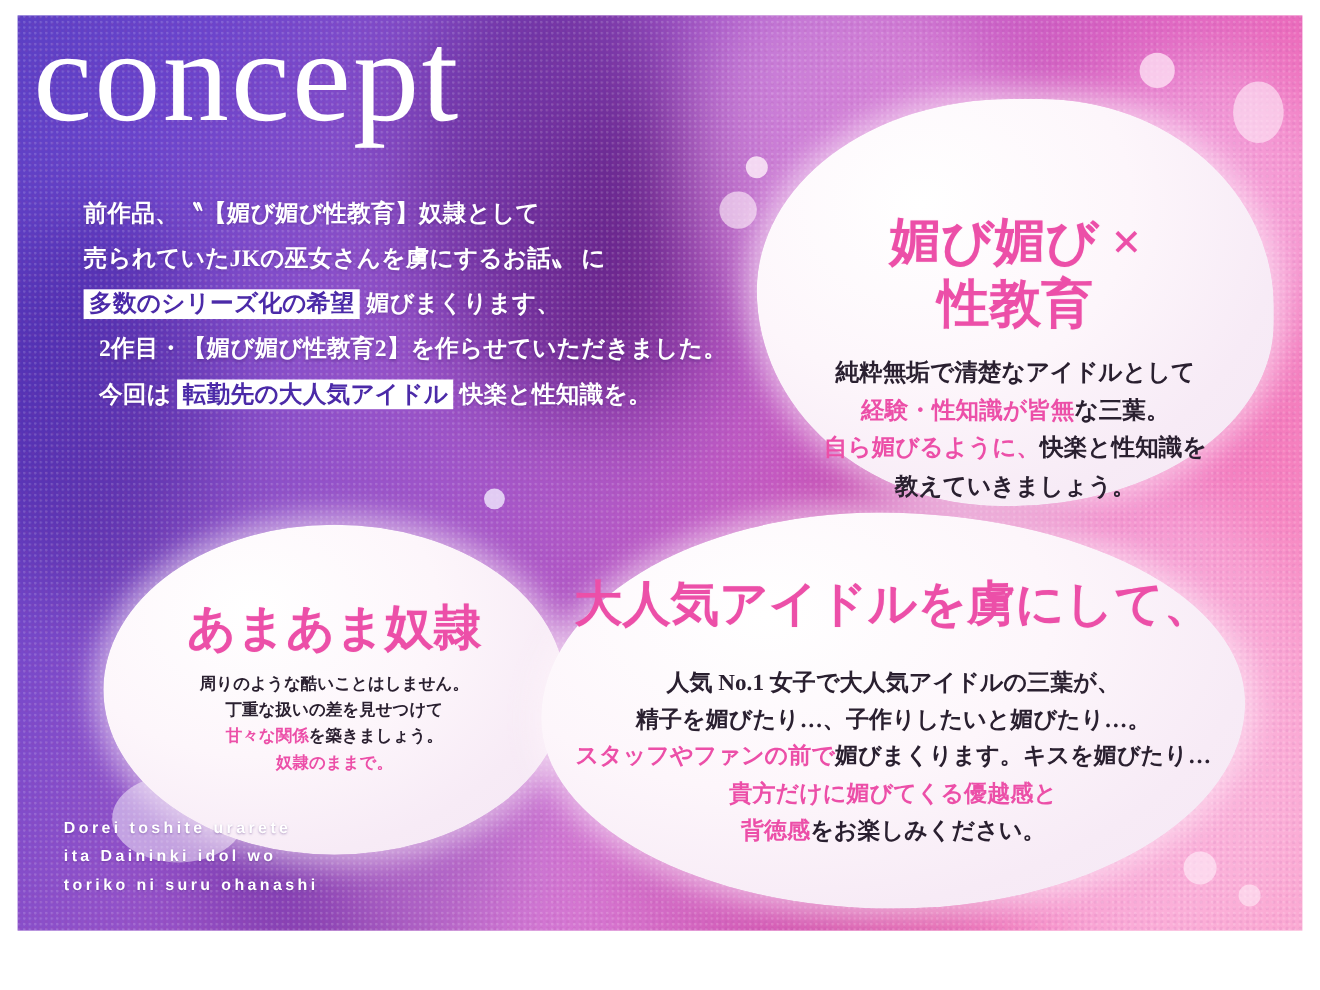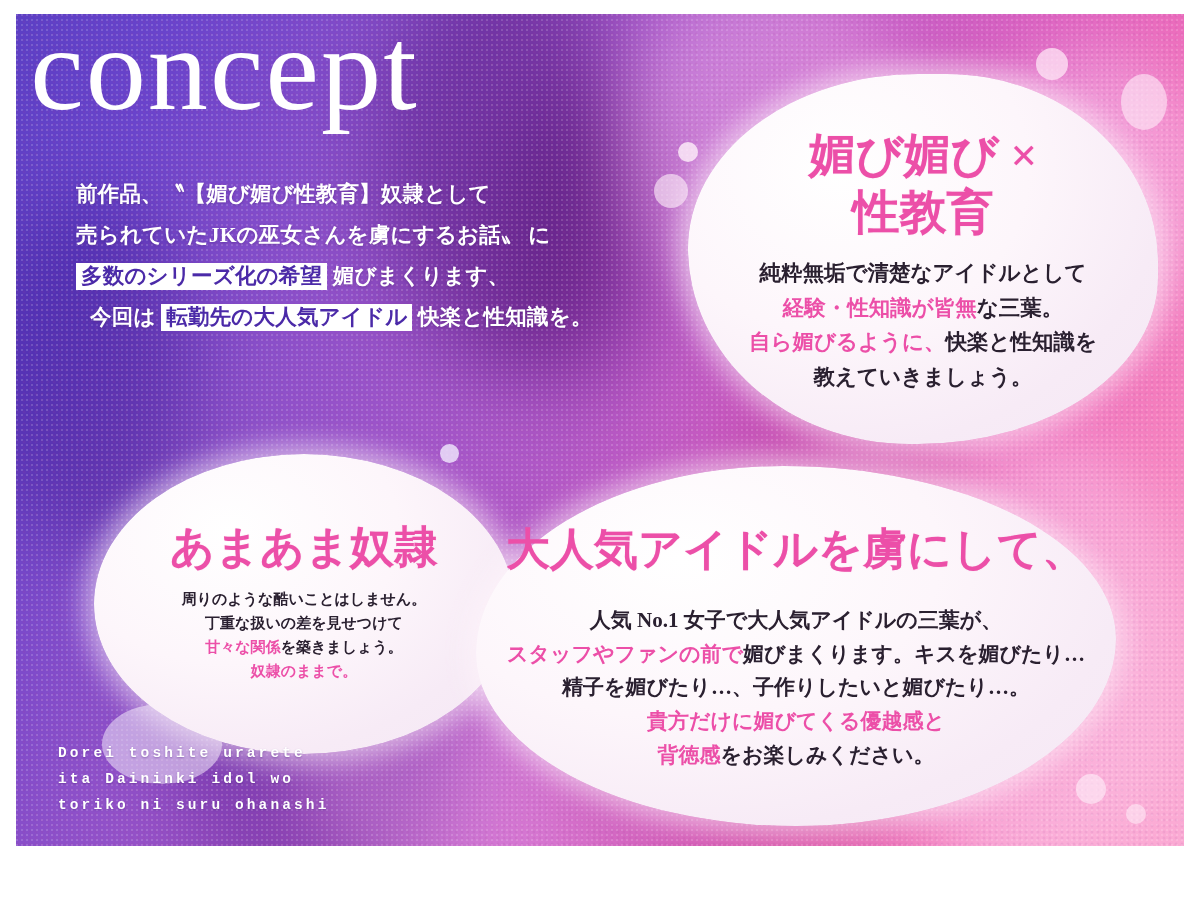--- a/index.html
+++ b/index.html
@@ -120,21 +120,21 @@
     box-decoration-break: clone;
     margin-top: 28px;
   }
 
   
   #romaji {
     position: absolute;
     left: 42px;
     bottom: 28px;
     color: #ffffff;
-    font-family: Liberation Mono, monospace;
+    font-family: Liberation Sans, sans-serif;
     font-size: 14.5px;
     line-height: 26px;
     letter-spacing: 3.1px;
     font-weight: 700;
     text-shadow: 0 1px 2px rgba(70,30,120,0.4);
   }
   #romaji span { display: block; }
 
   
   .bubble {
@@ -164,41 +164,41 @@
   .b-body {
     color: #2a2030;
     font-weight: 700;
     line-height: 1.58;
   }
   .b-body .ln { display: block; white-space: nowrap; }
   .pk { color: #ec4fa8; }
 
   
   #bubble-concept {
-    left: 672px; top: 60px; width: 470px; height: 370px;
+    left: 672px; top: 76px; width: 470px; height: 370px; justify-content: flex-end;
   }
   #bubble-concept .bg {
     border-radius: 50% 46% 52% 48% / 48% 52% 46% 54%;
   }
   #bubble-concept .b-title { font-size: 47px; margin-top: 4px; }
   #bubble-concept .b-body { font-size: 21.5px; margin-top: 14px; line-height: 1.62; }
 
   
   #bubble-amaama {
-    left: 78px; top: 440px; width: 420px; height: 300px;
+    left: 78px; top: 463px; width: 420px; height: 300px;
   }
   #bubble-amaama .bg {
     border-radius: 50%;
   }
   #bubble-amaama .b-title { font-size: 44px; margin-top: -4px; }
   #bubble-amaama .b-body { font-size: 15px; margin-top: 12px; line-height: 1.6; }
 
   
   #bubble-idol {
-    left: 460px; top: 452px; width: 640px; height: 360px;
+    left: 476px; top: 452px; width: 640px; height: 360px;
   }
   #bubble-idol .bg {
     border-radius: 48% 52% 50% 50% / 52% 48% 52% 48%;
   }
   #bubble-idol .b-title { font-size: 44px; margin-top: 2px; line-height: 1.28; }
   #bubble-idol .b-body { font-size: 21px; margin-top: 26px; line-height: 1.6; }
 </style>
 </head>
 <body>
 
@@ -227,20 +227,21 @@
     <div class="dot" style="left:1110px;top:790px;width:20px;height:20px;background:rgba(255,240,250,0.55);"></div>
     <div class="dot" style="left:86px;top:690px;width:120px;height:80px;background:rgba(240,232,250,0.55);border-radius:50%;"></div>
     <div class="dot" style="left:1105px;top:60px;width:46px;height:56px;background:rgba(255,236,248,0.6);border-radius:50%;"></div>
 
     <div id="concept-title">concept</div>
 
     <div id="intro">
         <span class="ln"><span>前作品、〝【媚び媚び性教育】奴隷として</span></span>
         <span class="ln"><span>売られていたJKの巫女さんを虜にするお話〟 に</span></span>
         <span class="ln"><span class="hl">多数のシリーズ化の希望</span><span> 媚びまくります、</span></span>
+        <span class="ln indent"><span>2作目・【媚び媚び性教育2】を作らせていただきました。</span></span>
         <span class="ln indent"><span>今回は </span><span class="hl">転勤先の大人気アイドル</span><span> 快楽と性知識を。</span></span>
       </div>
 
     <div class="bubble" id="bubble-concept">
       <div class="bg"></div>
       <div class="content">
         <div class="b-title">
             <div>媚び媚び ×</div>
             <div>性教育</div>
           </div>
@@ -269,22 +270,22 @@
     </div>
 
     <div class="bubble" id="bubble-idol">
       <div class="bg"></div>
       <div class="content">
         <div class="b-title">
             <div>大人気アイドルを虜にして、</div>
           </div>
         <div class="b-body">
             <span class="ln"><span>人気 No.1 女子で大人気アイドルの三葉が、</span></span>
+            <span class="ln"><span>精子を媚びたり…、子作りしたいと媚びたり…。</span></span>
             <span class="ln"><span class="pk">スタッフやファンの前で</span><span>媚びまくります。キスを媚びたり…</span></span>
-            <span class="ln"><span>精子を媚びたり…、子作りしたいと媚びたり…。</span></span>
             <span class="ln"><span class="pk">貴方だけに媚びてくる優越感と</span></span>
             <span class="ln"><span class="pk">背徳感</span><span>をお楽しみください。</span></span>
           </div>
       </div>
     </div>
 
     <div id="romaji">
         <span>Dorei toshite urarete</span>
         <span>ita Daininki idol wo</span>
         <span>toriko ni suru ohanashi</span>

